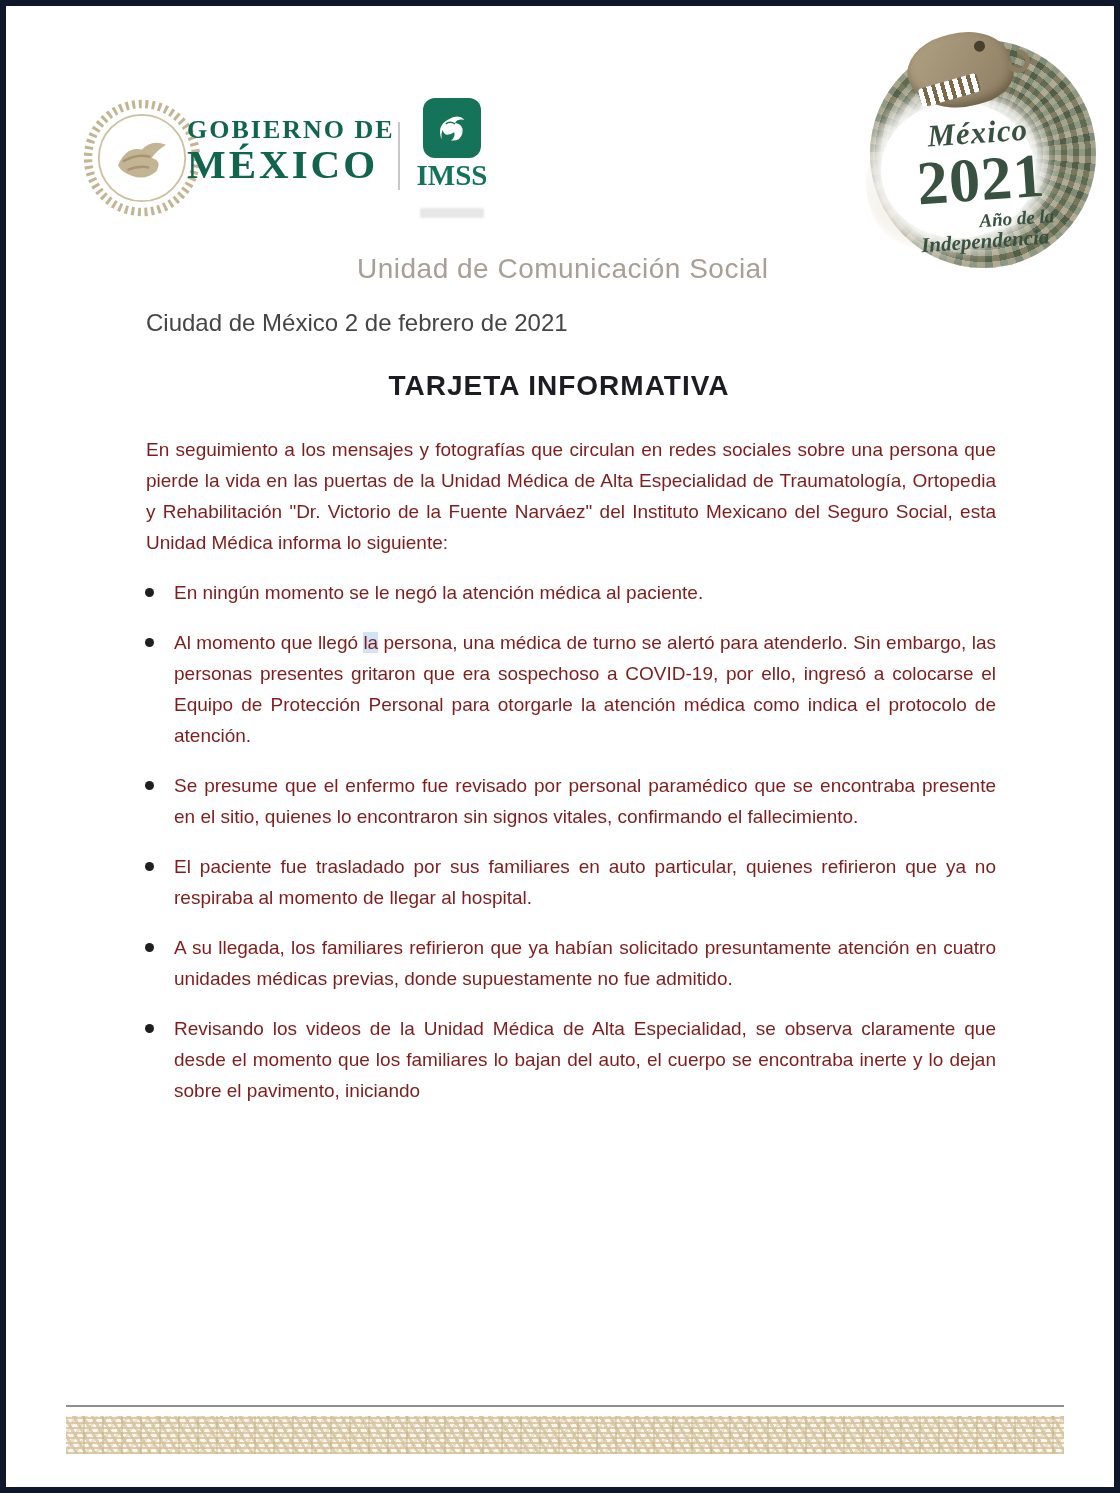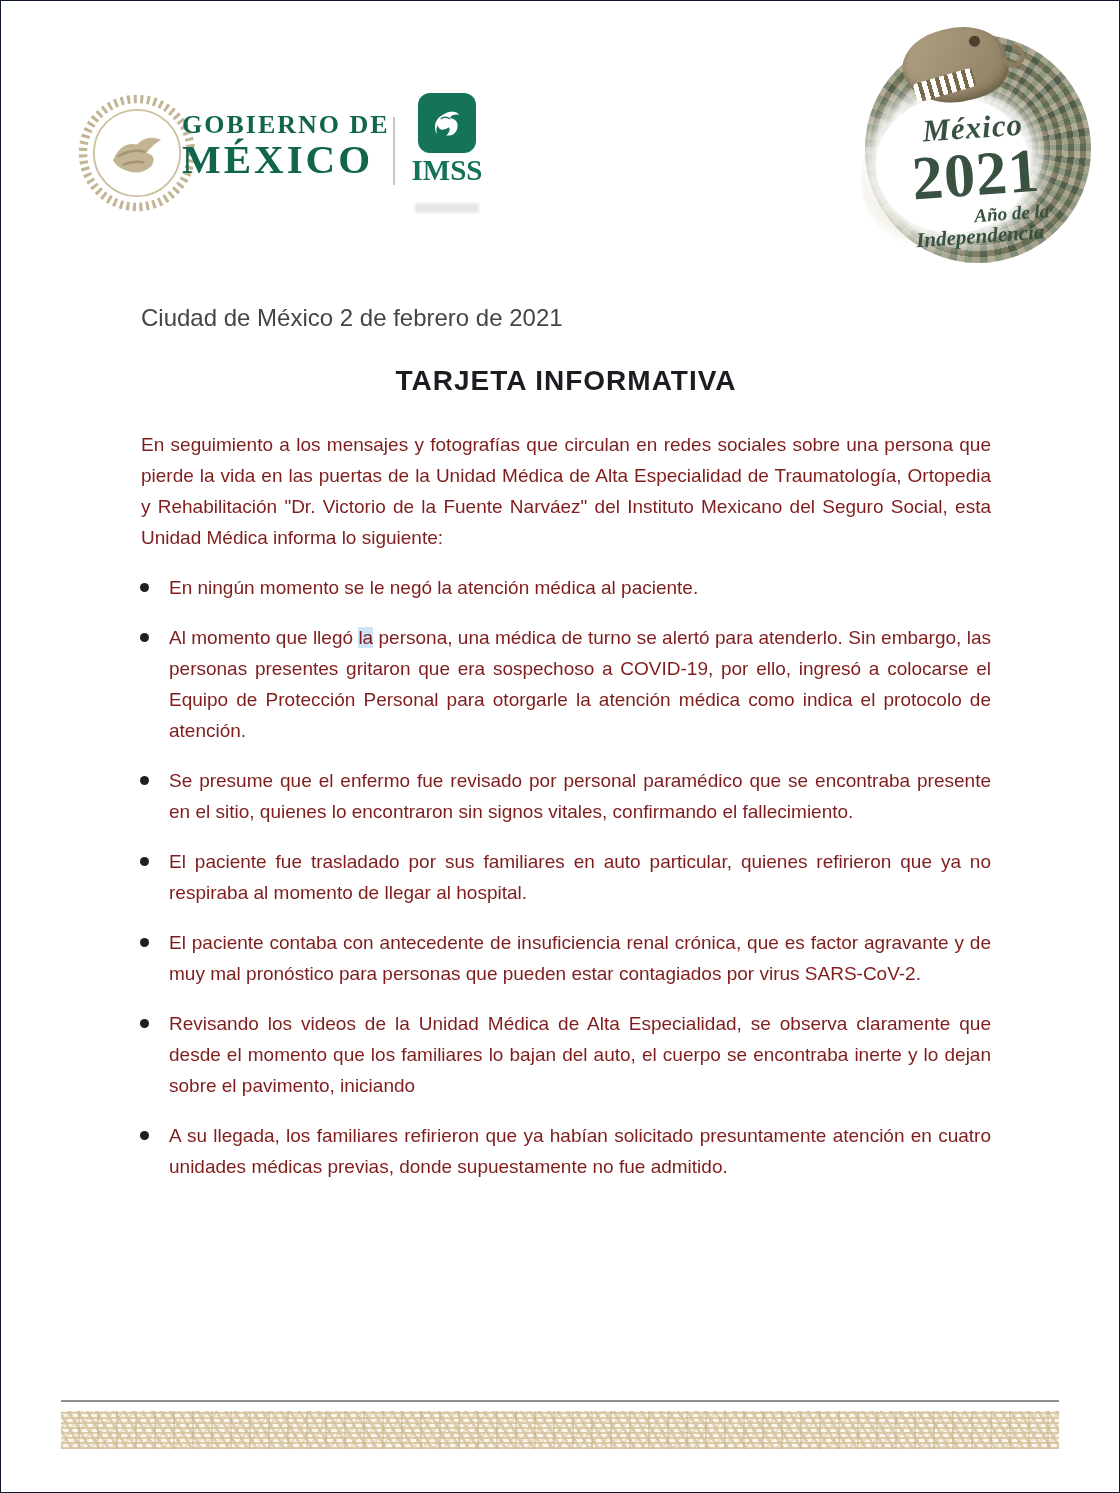--- a/index.html
+++ b/index.html
@@ -1,21 +1,21 @@
 <!DOCTYPE html>
 <html><head>
 <meta charset="utf-8">
 <style>
   * { margin:0; padding:0; box-sizing:border-box; }
   html,body { background:#ffffff; }
   .page {
     position:relative;
     width:1120px; height:1493px;
     background:#ffffff;
-    border:1px solid #0f172a;
+    border:6px solid #0f172a;
     font-family:"Liberation Sans", sans-serif;
     overflow:hidden;
   }
 
   
   .seal { position:absolute; left:76px; top:92px; width:120px; height:124px; }
   .gob-block { position:absolute; left:181px; top:110px; color:#11654d;
                font-family:"Liberation Serif", serif; font-weight:bold; line-height:1.05; }
   .gob-line1 { font-size:26px; letter-spacing:2px; }
   .gob-line2 { font-size:41px; letter-spacing:3px; }
@@ -53,21 +53,21 @@
           transform:rotate(-4deg); color:#395140; font-family:"Liberation Serif", serif; }
   .l2021-mex { font-size:31px; font-style:italic; font-weight:bold; letter-spacing:1px; }
   .l2021-year { font-size:62px; font-weight:bold; line-height:.92; letter-spacing:1px; }
   .l2021-anio { font-size:19px; font-style:italic; font-weight:bold; margin-top:2px; margin-left:34%; }
   .l2021-indep { font-size:21px; font-style:italic; font-weight:bold; line-height:.95; }
 
   
   .unit-label { position:absolute; left:351px; top:247px; font-size:28px; color:#a8a096; letter-spacing:.5px; }
   .dateline  { position:absolute; left:140px; top:303px; width:850px; 
                font-size:24px; color:#454545; }
-  .doc-title { position:absolute; left:140px; top:364px; width:850px; text-align:center;
+  .doc-title { position:absolute; left:128px; top:364px; width:850px; text-align:center;
                font-size:28px; font-weight:bold; color:#1c1d22; letter-spacing:1px; }
 
   
   .content { position:absolute; left:140px; top:428px; width:850px;
              color:#7f1d1d; font-size:19px; line-height:31px; text-align:justify; }
   .intro { margin-bottom:19px; }
   ul.bullets { list-style:none;margin-left:28px; }
   ul.bullets li { position:relative; margin-bottom:19px; }
   ul.bullets li::before { content:''; position:absolute; left:-29px; top:11px;
              width:9px; height:9px; border-radius:50%; background:#1f1f1f; }
@@ -126,46 +126,44 @@
     </div>
     <div class="serp-curl"></div>
     <div class="l2021-text">
       <div class="l2021-mex">México</div>
       <div class="l2021-year">2021</div>
       <div class="l2021-anio">Año de la</div>
       <div class="l2021-indep">Independencia</div>
     </div>
   </div>
 
+  <div class="unit-label">Unidad de Comunicación Social</div>
   <div class="dateline">Ciudad de México 2 de febrero de 2021</div>
   <div class="doc-title">TARJETA INFORMATIVA</div>
 
   <div class="content">
     <p class="intro">En seguimiento a los mensajes y fotografías que circulan en redes sociales sobre una persona que pierde la vida en las puertas de la Unidad Médica de Alta Especialidad de Traumatología, Ortopedia y Rehabilitación "Dr. Victorio de la Fuente Narváez" del Instituto Mexicano del Seguro Social, esta Unidad Médica informa lo siguiente:</p>
     <ul class="bullets">
       <li>
         <span>En ningún momento se le negó la atención médica al paciente.</span>
       </li>
       <li>
         <span>Al momento que llegó </span><span class="hl">la</span><span> persona, una médica de turno se alertó para atenderlo. Sin embargo, las personas presentes gritaron que era sospechoso a COVID-19, por ello, ingresó a colocarse el Equipo de Protección Personal para otorgarle la atención médica como indica el protocolo de atención.</span>
       </li>
       <li>
         <span>Se presume que el enfermo fue revisado por personal paramédico que se encontraba presente en el sitio, quienes lo encontraron sin signos vitales, confirmando el fallecimiento.</span>
       </li>
       <li>
         <span>El paciente fue trasladado por sus familiares en auto particular, quienes refirieron que ya no respiraba al momento de llegar al hospital.</span>
       </li>
       <li>
-        <span>El paciente contaba con antecedente de insuficiencia renal crónica, que es factor agravante y de muy mal pronóstico para personas que pueden estar contagiados por virus SARS-CoV-2.</span>
+        <span>A su llegada, los familiares refirieron que ya habían solicitado presuntamente atención en cuatro unidades médicas previas, donde supuestamente no fue admitido.</span>
       </li>
       <li>
         <span>Revisando los videos de la Unidad Médica de Alta Especialidad, se observa claramente que desde el momento que los familiares lo bajan del auto, el cuerpo se encontraba inerte y lo dejan sobre el pavimento, iniciando</span>
-      </li>
-      <li>
-        <span>A su llegada, los familiares refirieron que ya habían solicitado presuntamente atención en cuatro unidades médicas previas, donde supuestamente no fue admitido.</span>
       </li>
     </ul>
   </div>
 
   <div class="footer-rule"></div>
   <div class="aztec-band"></div>
 
 </div>
 
 </body></html>

